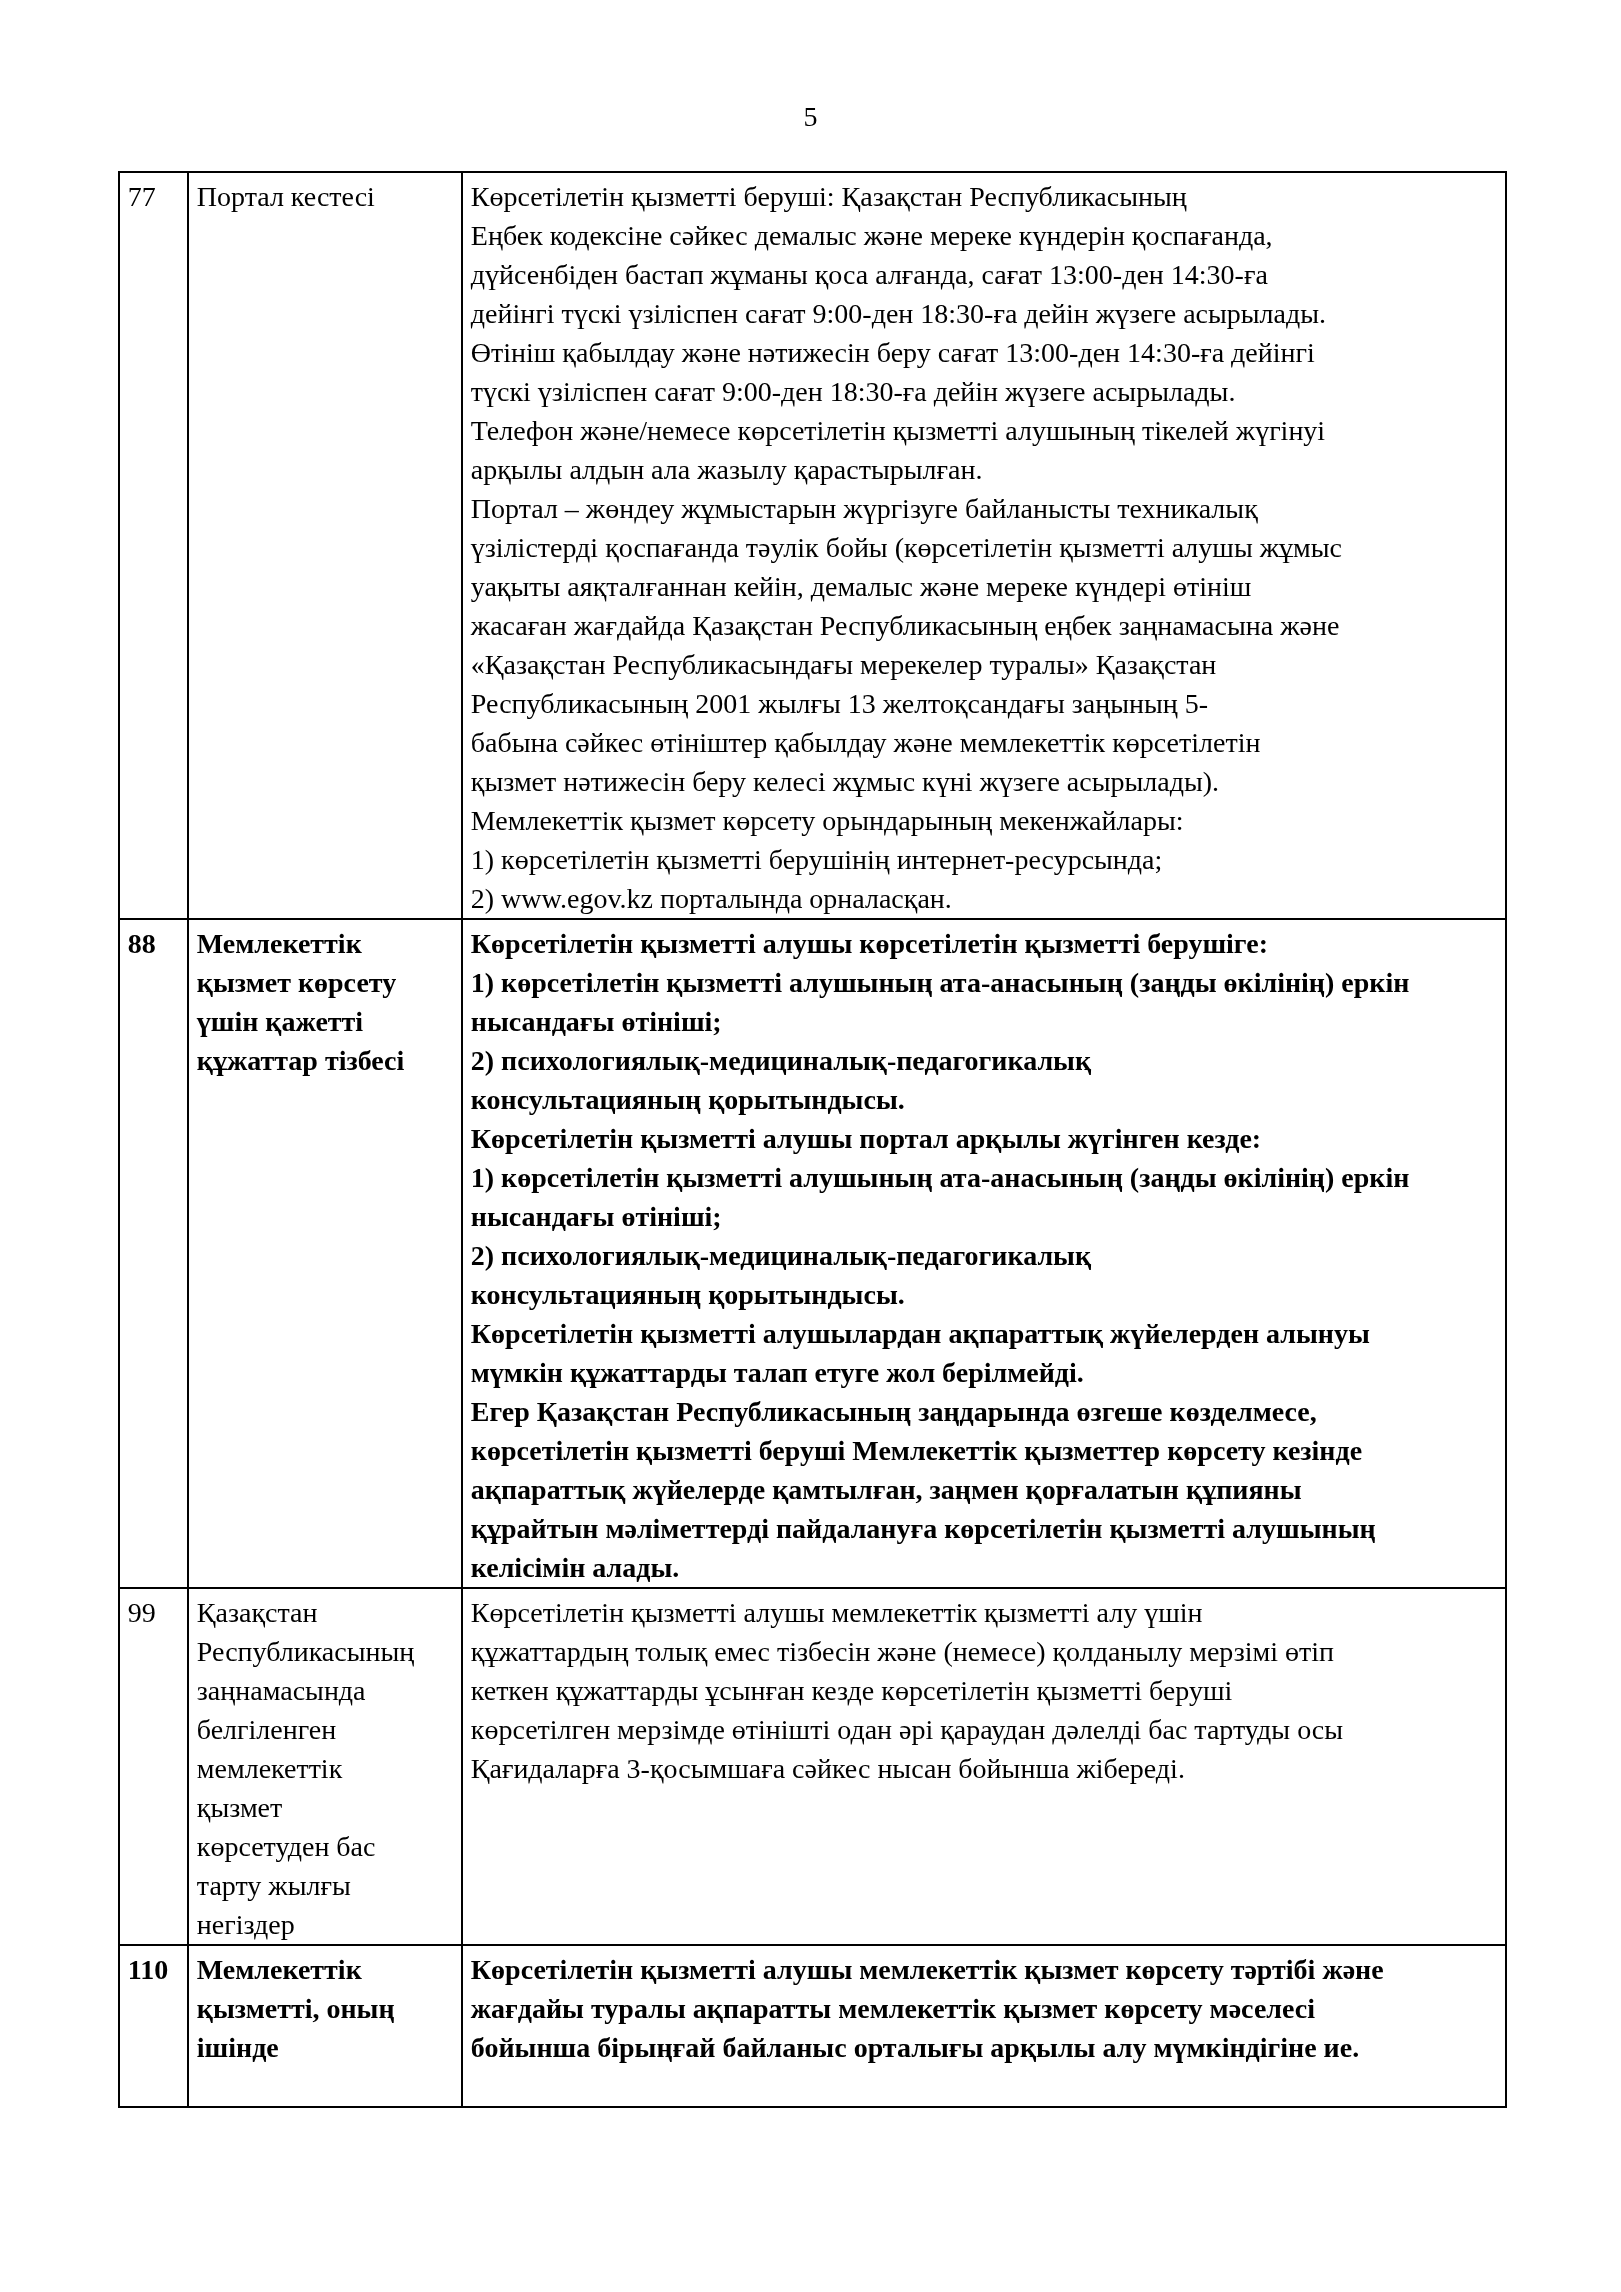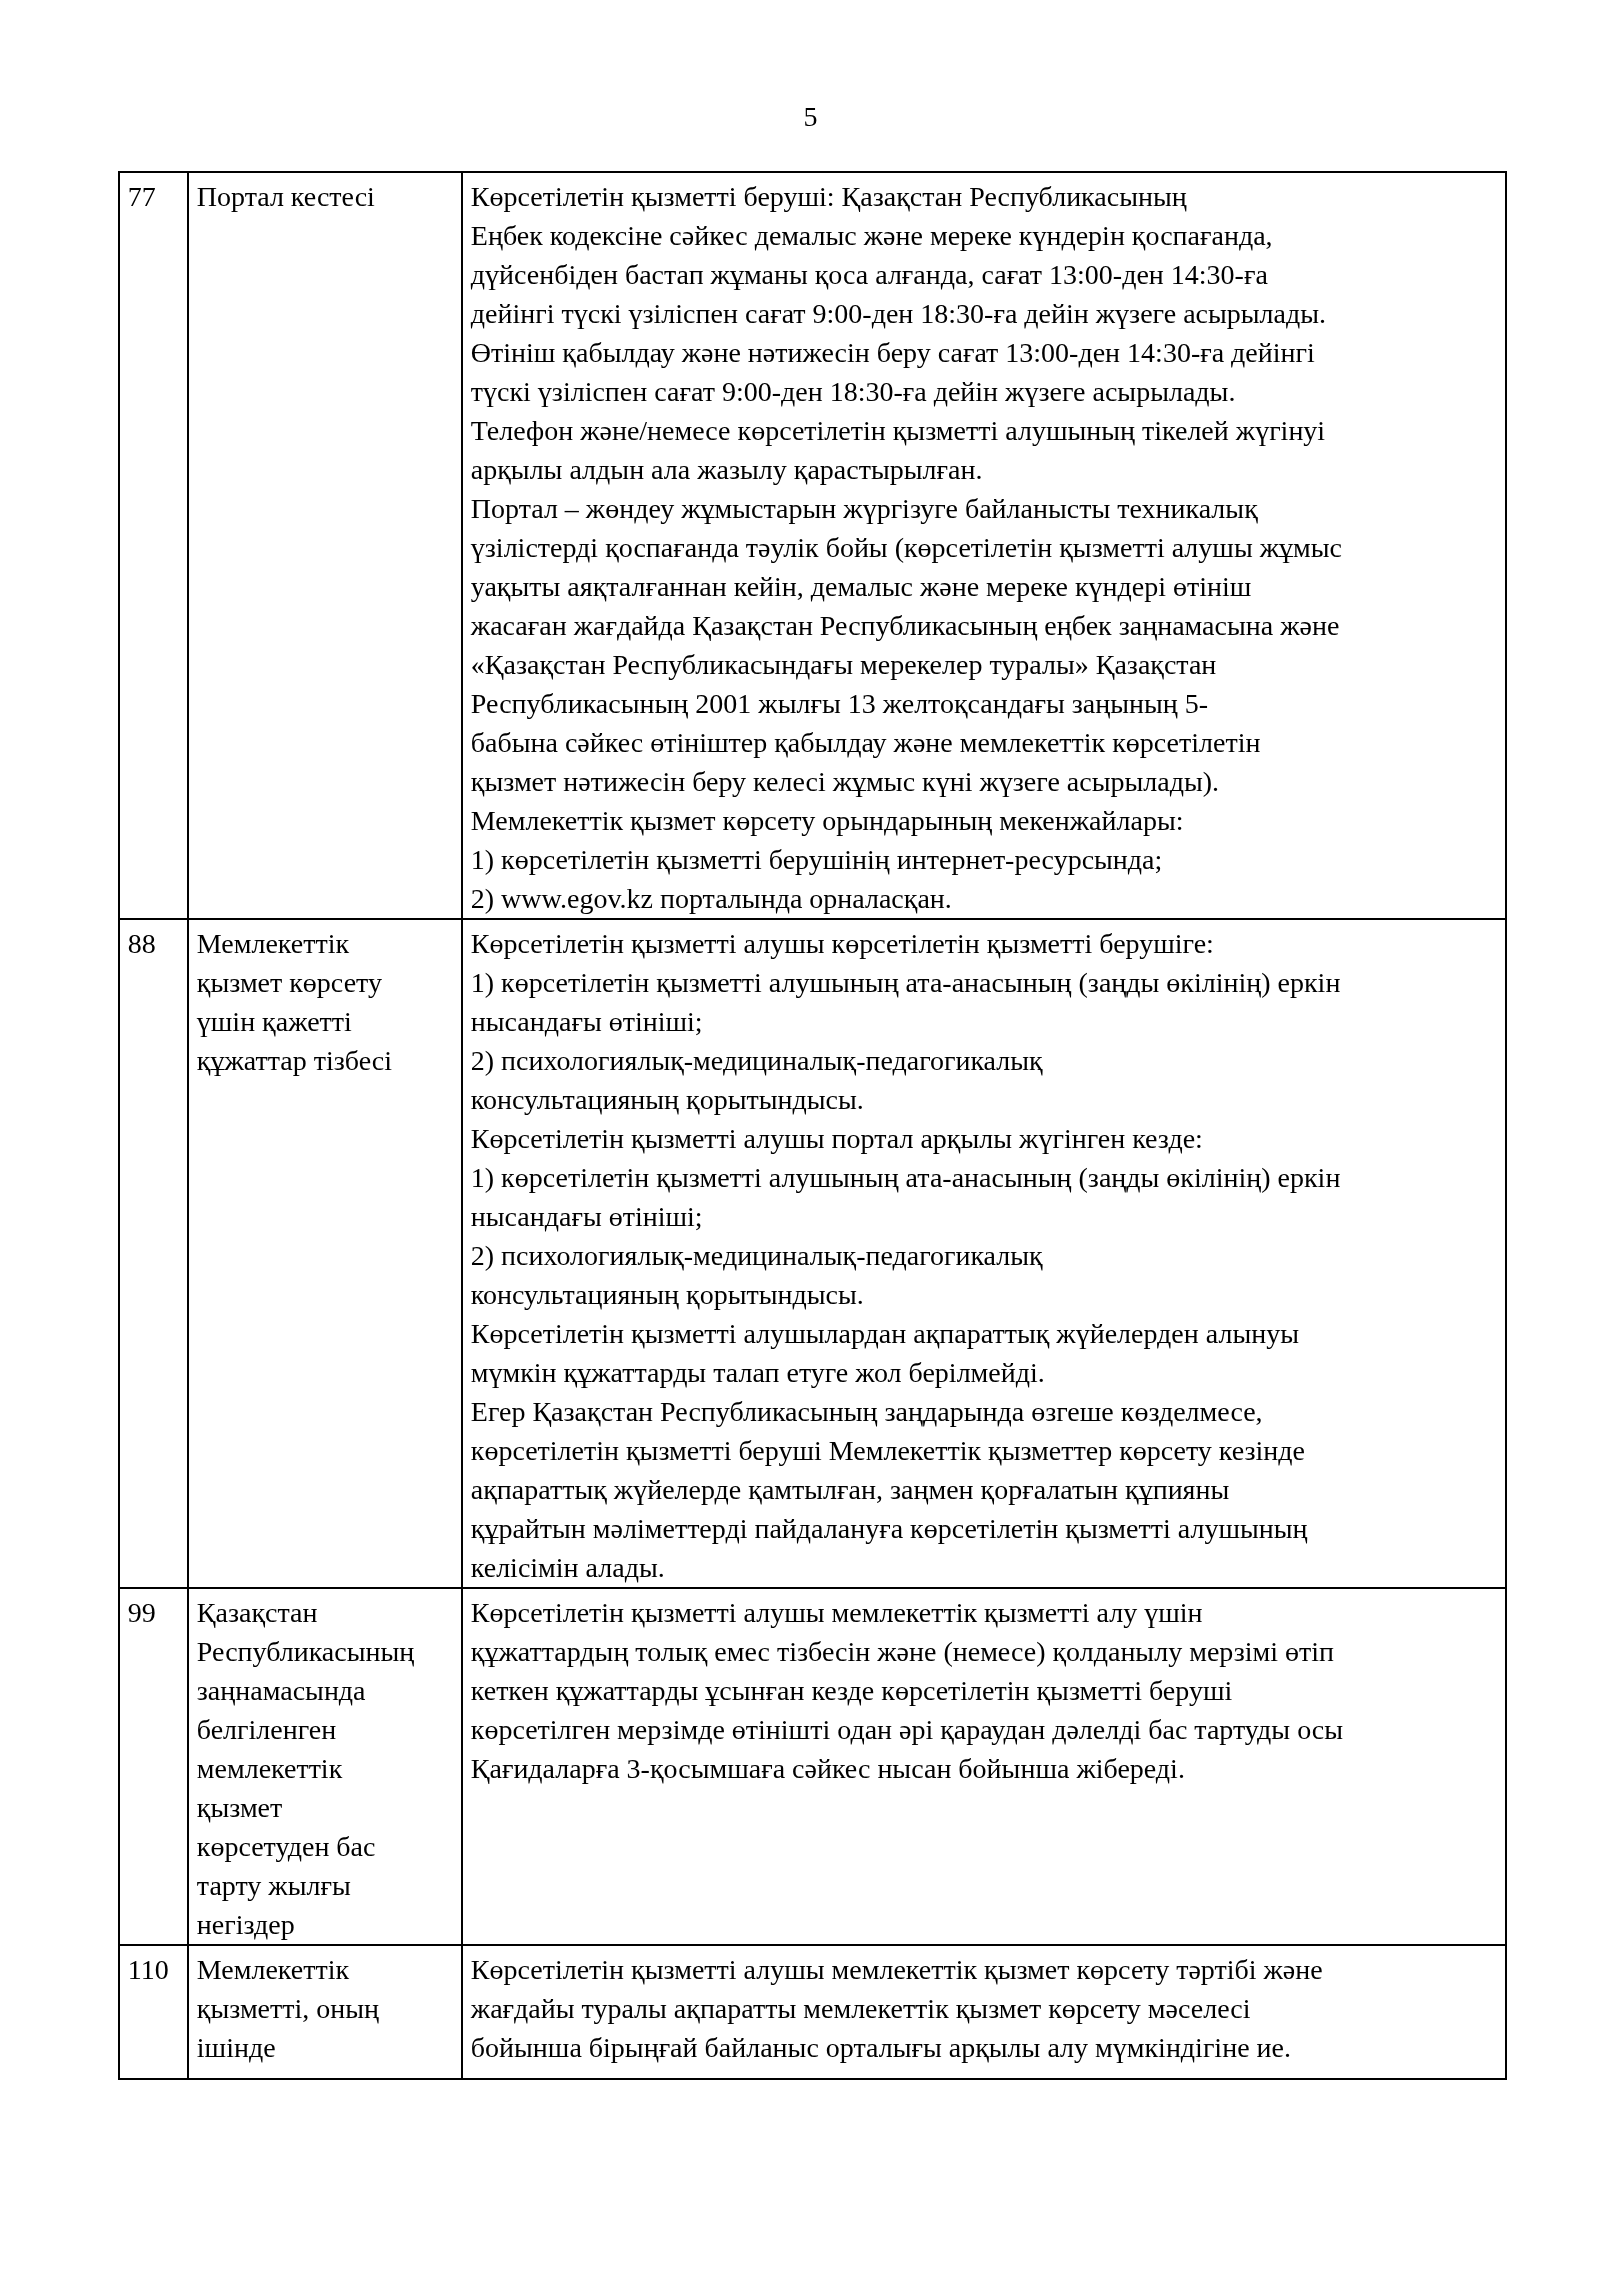--- a/index.html
+++ b/index.html
@@ -79,21 +79,21 @@
 уақыты аяқталғаннан кейін, демалыс және мереке күндері өтініш
 жасаған жағдайда Қазақстан Республикасының еңбек заңнамасына және
 «Қазақстан Республикасындағы мерекелер туралы» Қазақстан
 Республикасының 2001 жылғы 13 желтоқсандағы заңының 5-
 бабына сәйкес өтініштер қабылдау және мемлекеттік көрсетілетін
 қызмет нәтижесін беру келесі жұмыс күні жүзеге асырылады).
 Мемлекеттік қызмет көрсету орындарының мекенжайлары:
 1) көрсетілетін қызметті берушінің интернет-ресурсында;
 2) www.egov.kz порталында орналасқан.</td>
       </tr>
-      <tr style="height:655px;">
+      <tr style="height:655px;font-weight:bold;">
         <td class="num-cell">88</td>
         <td>Мемлекеттік
 қызмет көрсету
 үшін қажетті
 құжаттар тізбесі</td>
         <td>Көрсетілетін қызметті алушы көрсетілетін қызметті берушіге:
 1) көрсетілетін қызметті алушының ата-анасының (заңды өкілінің) еркін
 нысандағы өтініші;
 2) психологиялық-медициналық-педагогикалық
 консультацияның қорытындысы.
@@ -120,21 +120,21 @@
 қызмет
 көрсетуден бас
 тарту жылғы
 негіздер</td>
         <td>Көрсетілетін қызметті алушы мемлекеттік қызметті алу үшін
 құжаттардың толық емес тізбесін және (немесе) қолданылу мерзімі өтіп
 кеткен құжаттарды ұсынған кезде көрсетілетін қызметті беруші
 көрсетілген мерзімде өтінішті одан әрі қараудан дәлелді бас тартуды осы
 Қағидаларға 3-қосымшаға сәйкес нысан бойынша жібереді.</td>
       </tr>
-      <tr style="height:134px;">
+      <tr style="height:162px;font-weight:bold;">
         <td class="num-cell">110</td>
         <td>Мемлекеттік
 қызметті, оның
 ішінде</td>
         <td>Көрсетілетін қызметті алушы мемлекеттік қызмет көрсету тәртібі және
 жағдайы туралы ақпаратты мемлекеттік қызмет көрсету мәселесі
 бойынша бірыңғай байланыс орталығы арқылы алу мүмкіндігіне ие.</td>
       </tr>
     </tbody>
   </table>

